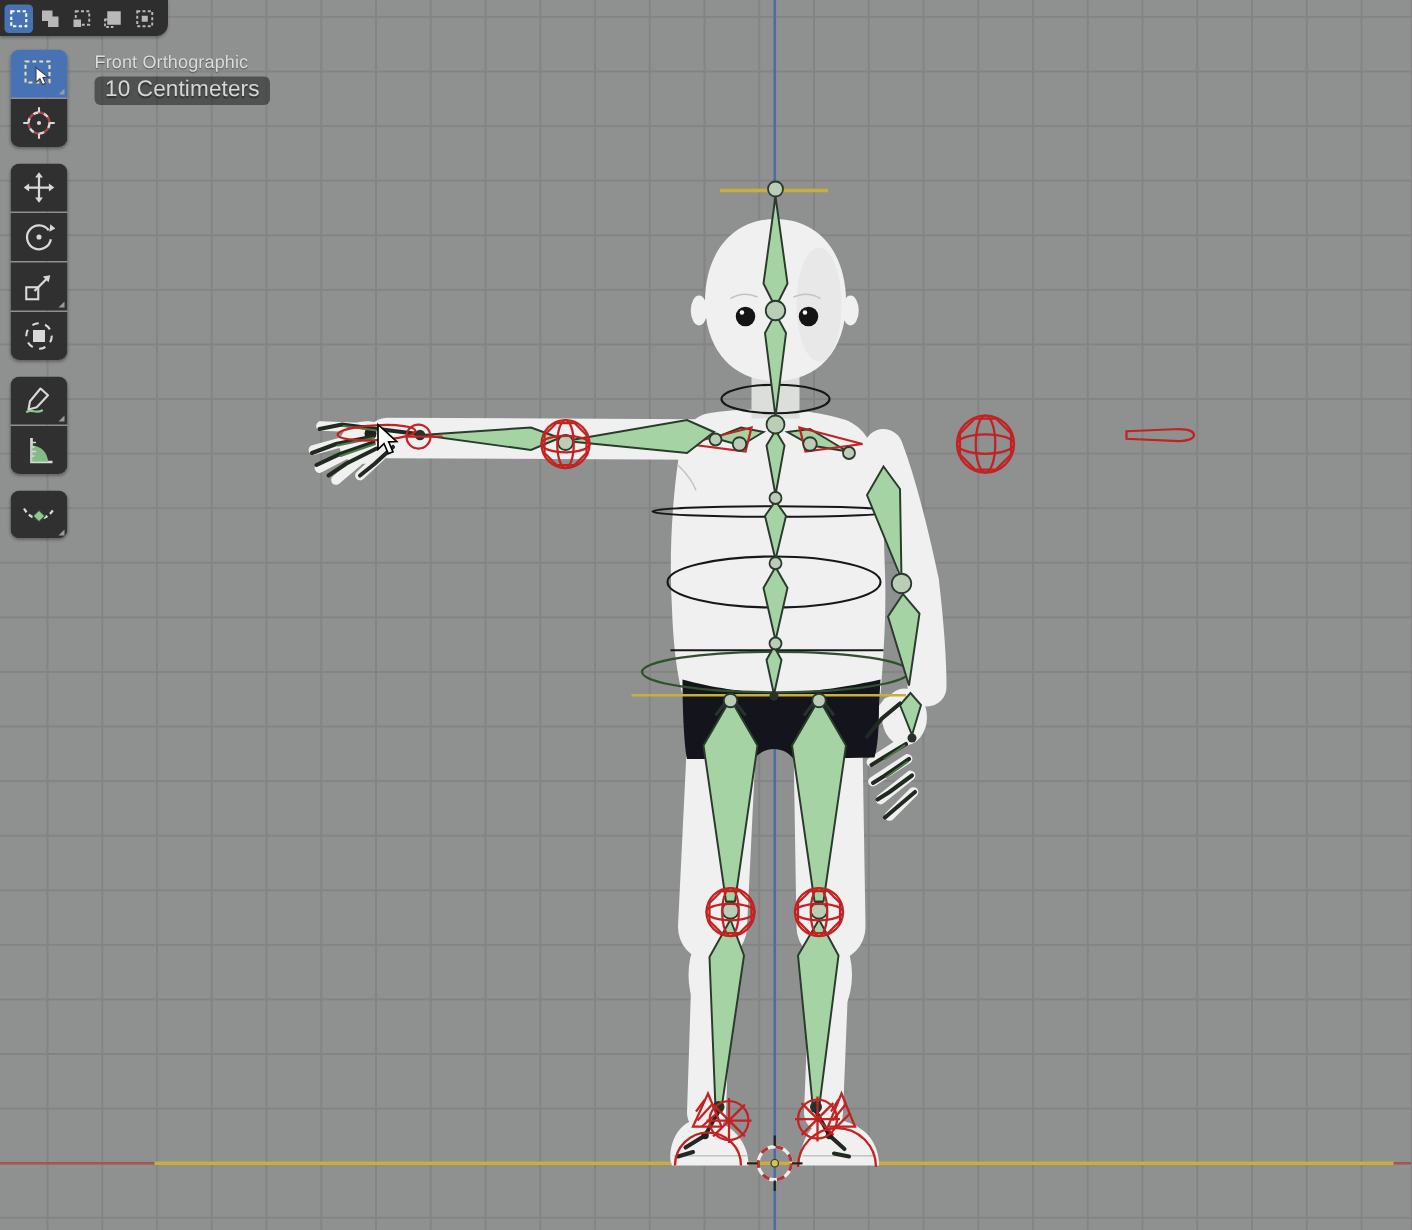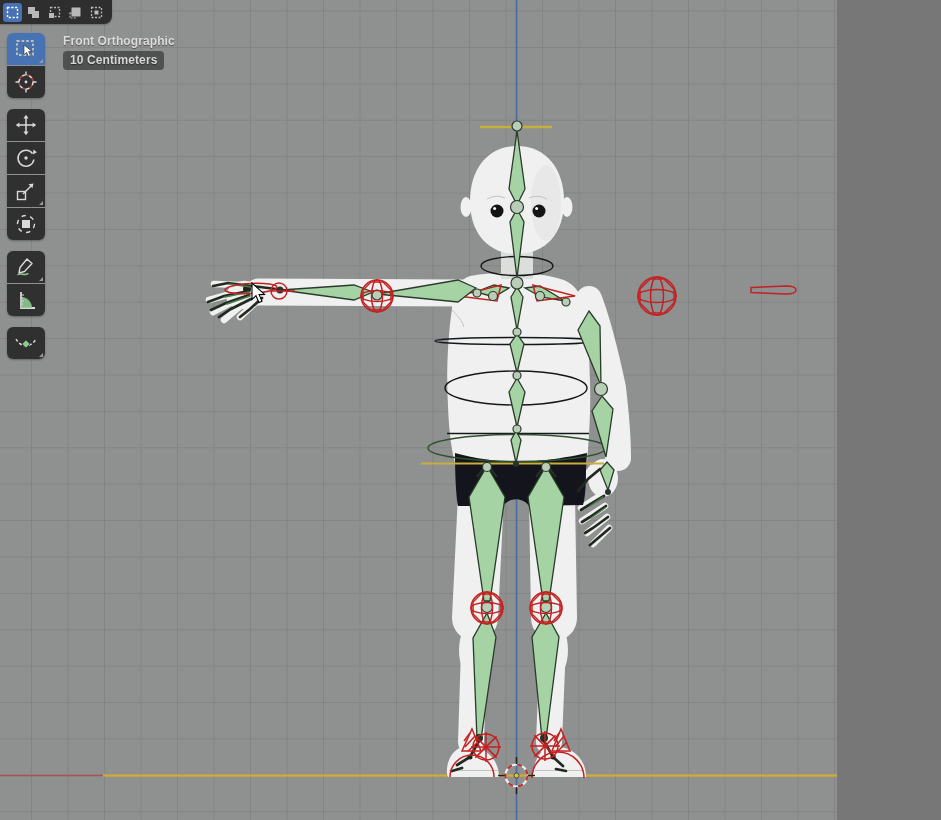--- a/index.html
+++ b/index.html
@@ -5,28 +5,27 @@
   :root{
     --accent:#4772b3; --viewport-bg:#8f9090; --grid-line:#848484;
     --axis-x:#a85252; --axis-z:#4a6da8; --selected-bone:#c8ae3a;
     --bone-fill:#a6d3a4; --bone-outline:#2a3a2c; --control-red:#c32222;
     --body:#eff0ef; --body-shade:#dcdedc; --shorts:#14141c;
     --panel-bg:#2d2d2d; --icon-color:#d9d9d9; --overlay-text:#dcdcdc;
   }
   *{margin:0;padding:0;box-sizing:border-box}
   html,body{width:941px;height:820px;overflow:hidden;background:#777;
     font-family:"Liberation Sans", sans-serif;}
-  .stage{position:relative;width:837px;height:820px;overflow:hidden;
+  .stage{position:relative;width:941px;height:820px;overflow:hidden;
     background-color:var(--viewport-bg);
     background-image:
       linear-gradient(to right, var(--grid-line) 1px, transparent 1px),
       linear-gradient(to bottom, var(--grid-line) 1px, transparent 1px);
     background-size:36.5px 36.4px;
     background-position:31px 10.6px;
-    font-weight:bold;
   }
   svg.scene{position:absolute;left:0;top:0;width:941px;height:820px;display:block}
 
   
   .bone{fill:var(--bone-fill);stroke:var(--bone-outline);stroke-width:1.3}
   .joint{fill:#b9cdb7;stroke:#2a3a2c;stroke-width:1.2}
   .djoint{fill:#28322a;stroke:none}
   .wire{stroke:var(--control-red);stroke-width:1.5;fill:none}
   .blk{stroke:#15181a;stroke-width:1.4;fill:none}
   .grn{stroke:#30502f;stroke-width:1.5;fill:none}
@@ -57,21 +56,21 @@
   .tool-btn .subtool{position:absolute;right:2px;bottom:2px;width:0;height:0;
     border-left:4px solid transparent;border-bottom:4px solid #9a9a9a}
   .tool-btn svg{display:block}
 
   
   .vp-text{position:absolute;left:63px;top:33px;color:var(--overlay-text);
     font-size:12px;line-height:16.5px;text-shadow:0 1px 1px rgba(0,0,0,.45);
     letter-spacing:.1px}
   .vp-text .row{white-space:nowrap}
   .scale-badge{display:inline-block;margin-top:1px;background:rgba(30,30,30,.55);
-    border-radius:4px;padding:1px 7px 2px 7px;color:#d6d6d6;font-size:12px}
+    border-radius:4px;padding:1px 7px 2px 7px;color:#d6d6d6;font-size:15px}
 </style>
 </head>
 <body>
 
 <div class="stage">
 
   <svg class="scene" viewBox="0 0 941 820">
 
     <g>
       <line x1="516.5" y1="0" x2="516.5" y2="820" stroke="var(--axis-z)" stroke-width="1.7"></line>

